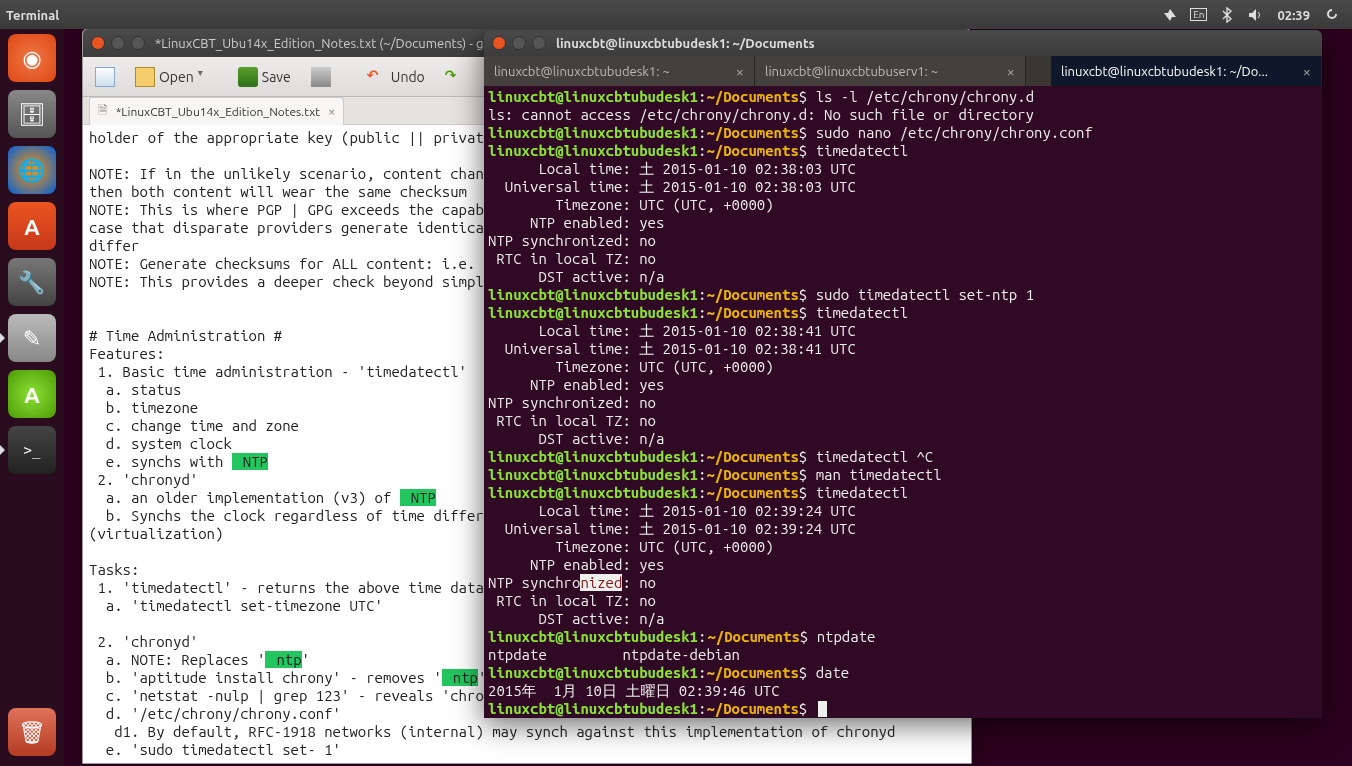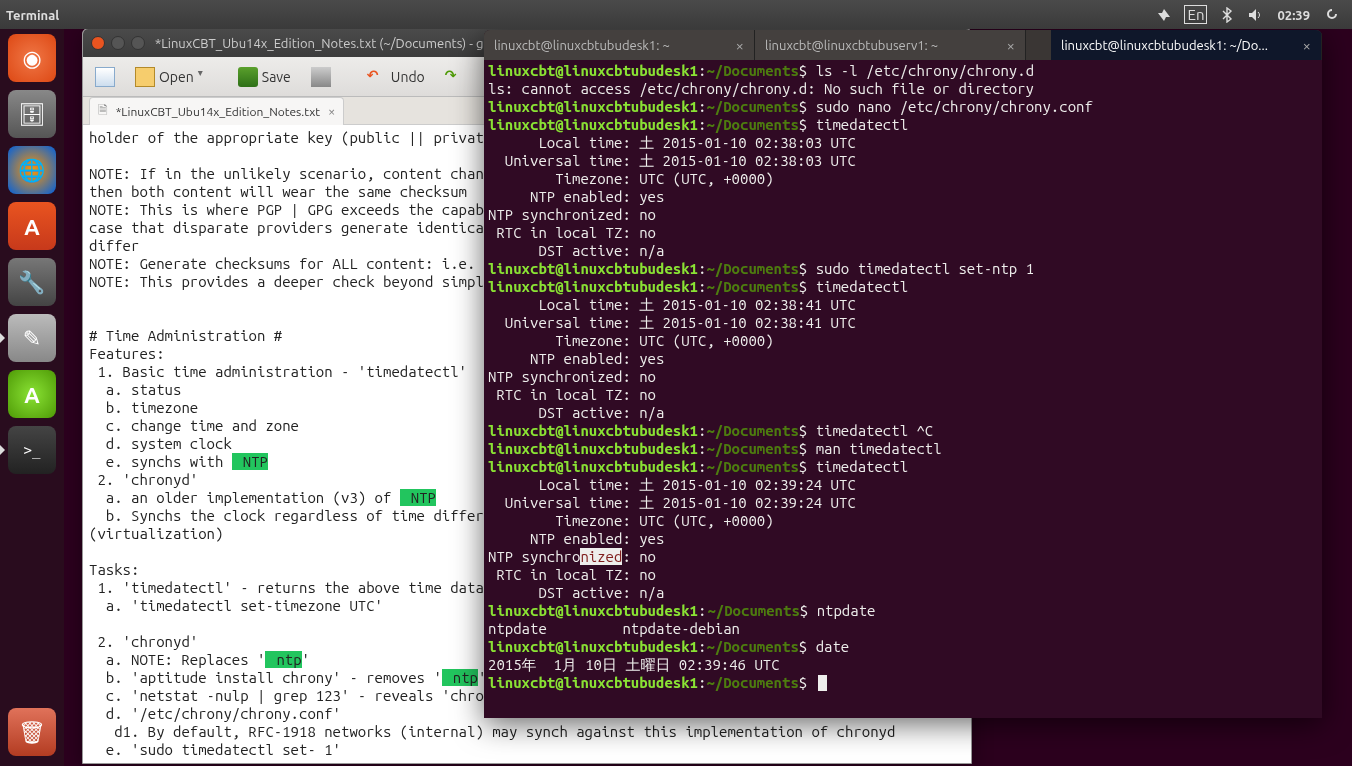--- a/index.html
+++ b/index.html
@@ -178,21 +178,21 @@
   background: #300a24;
   color: #eeeeec;
   font-family: "Ubuntu Mono", "DejaVu Sans Mono", monospace;
   font-size: 15px;
   line-height: 18px;
   padding: 2px 4px;
   white-space: pre-wrap;
   overflow: hidden;
 }
 .prompt-u { color: #8ae234; font-weight: bold; }
-.prompt-p { color: #4d7c0f; font-weight: bold; }
+.prompt-p { color: #eab308; font-weight: bold; }
 .prompt-w { color: #eeeeec; }
 .hl-cmd { background: #eeeeec; color: #7f1d1d; }
 .term-cursor {
   display: inline-block;
   width: 9px; height: 16px;
   background: #eeeeec;
   vertical-align: text-bottom;
   margin-left: 2px;
 }
 .caret-mark { display:inline-block; width:1px; height:16px; vertical-align:text-bottom; }
@@ -202,21 +202,21 @@
 <body>
 
 <div class="top-panel">
   <span class="title">Terminal</span>
   <span class="spacer"></span>
   <span class="ind">
     <svg class="svgicon" viewBox="0 0 16 16">
         <path fill="#ddd" d="M8 2 L6 6 L2 6 L8 14 L10 10 L14 10 Z"></path>
       </svg>
   </span>
-  <span class="ind" style="border:1px solid #ddd;padding:0 2px;font-size:15px;">En</span>
+  <span class="ind" style="border:1px solid #ddd;padding:0 2px;font-size:10px;">En</span>
   <span class="ind">
     <svg class="svgicon" viewBox="0 0 16 16">
         <path fill="none" stroke="#ddd" stroke-width="1.4" d="M4 4 L12 12 L8 15 L8 1 L12 4 L4 12"></path>
       </svg>
   </span>
   <span class="ind">
     <svg class="svgicon" viewBox="0 0 16 16">
         <path fill="#ddd" d="M2 6h3l4-4v12l-4-4H2z"></path>
         <path fill="none" stroke="#ddd" d="M11 5c2 2 2 4 0 6"></path>
       </svg>
@@ -332,20 +332,28 @@
  2. 'chronyd'
   a. NOTE: Replaces '<span class="hl">ntp</span>'
   b. 'aptitude install chrony' - removes '<span class="hl">ntp</span>'
   c. 'netstat -nulp | grep 123' - reveals 'chronyd' bound to UDP:123
   d. '/etc/chrony/chrony.conf'
    d1. By default, RFC-1918 networks (internal) may synch against this implementation of chronyd
   e. 'sudo timedatectl set- 1'</div>
 </div>
 
 <div class="term-win">
+  <div class="term-titlebar">
+    <div class="win-btns">
+      <div class="win-btn close-b"></div>
+      <div class="win-btn"></div>
+      <div class="win-btn"></div>
+    </div>
+    <span>linuxcbt@linuxcbtubudesk1: ~/Documents</span>
+  </div>
   <div class="term-tabbar" id="term-tabbar">
       <div class="term-tab">
         <span>linuxcbt@linuxcbtubudesk1: ~</span>
         <span class="tclose">×</span>
       </div>
       <div class="term-tab">
         <span>linuxcbt@linuxcbtubuserv1: ~</span>
         <span class="tclose">×</span>
       </div>
       <div class="term-tab active">

